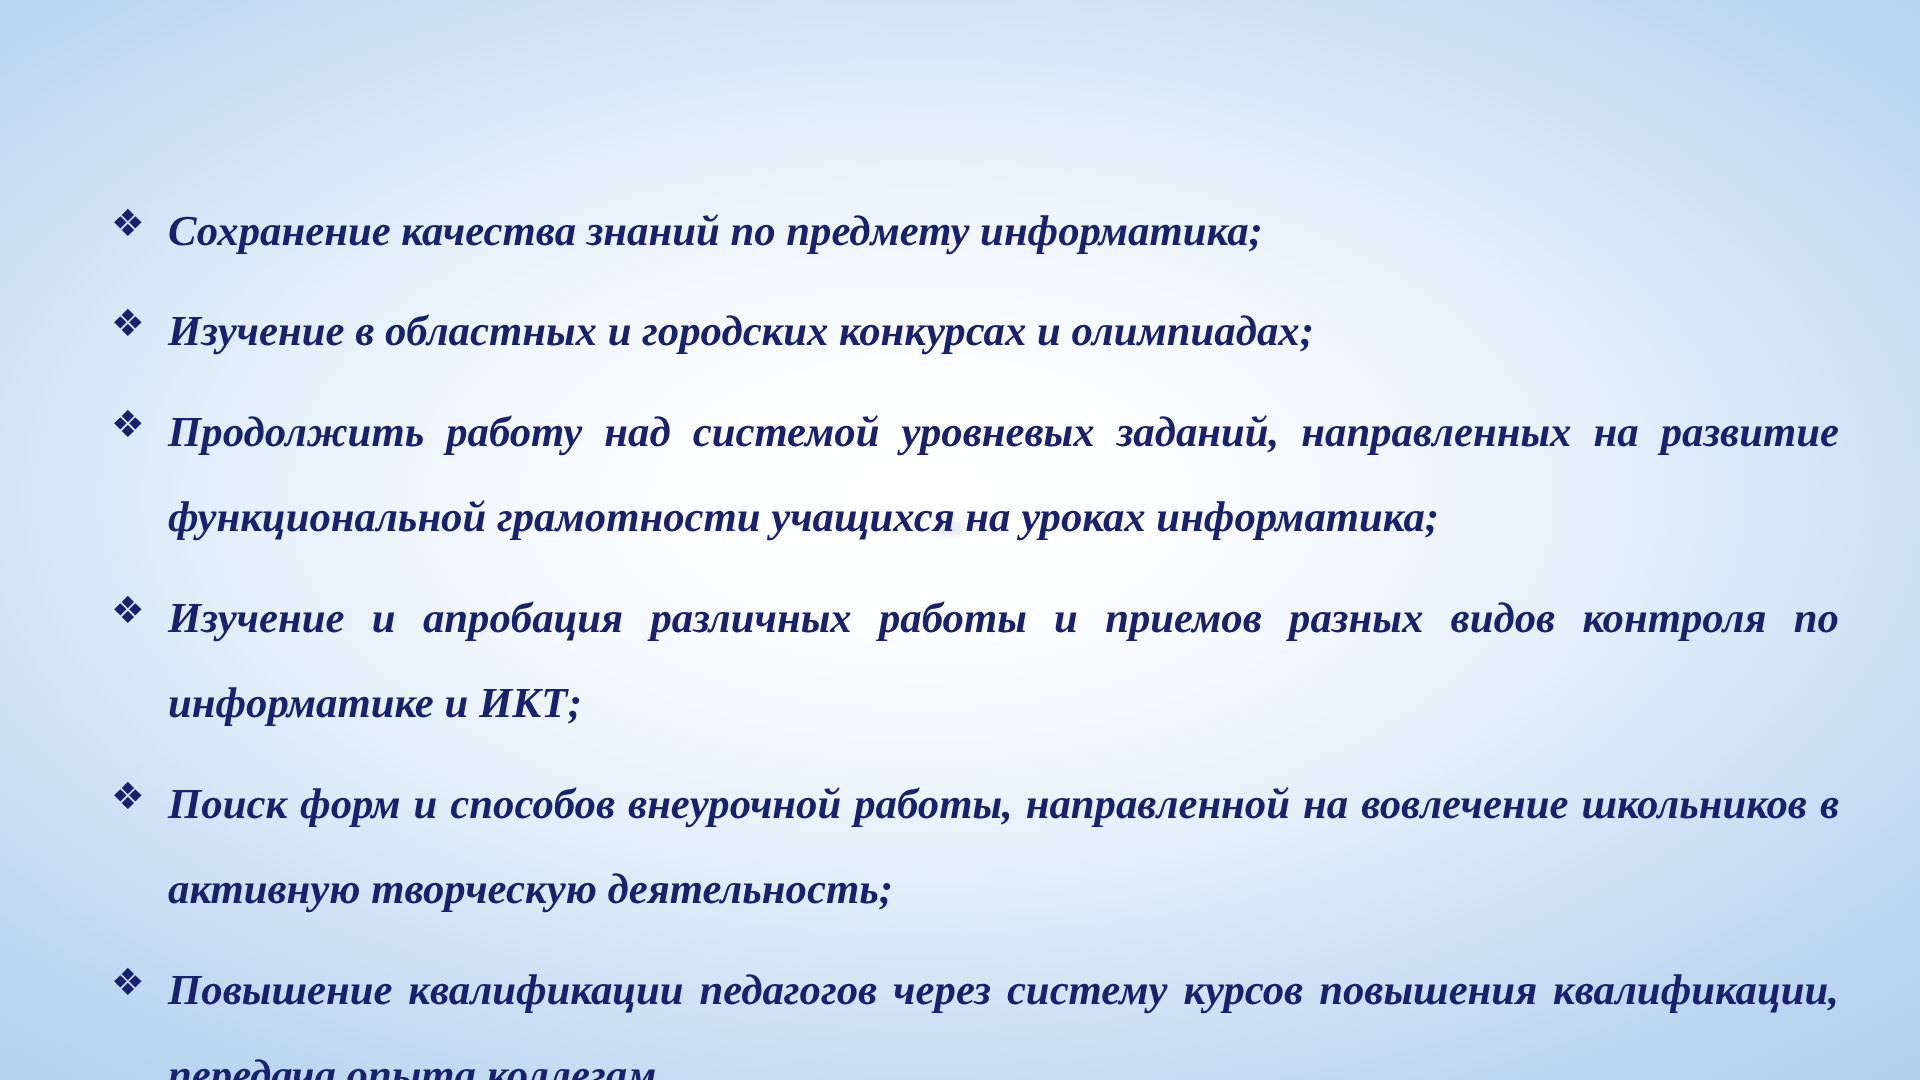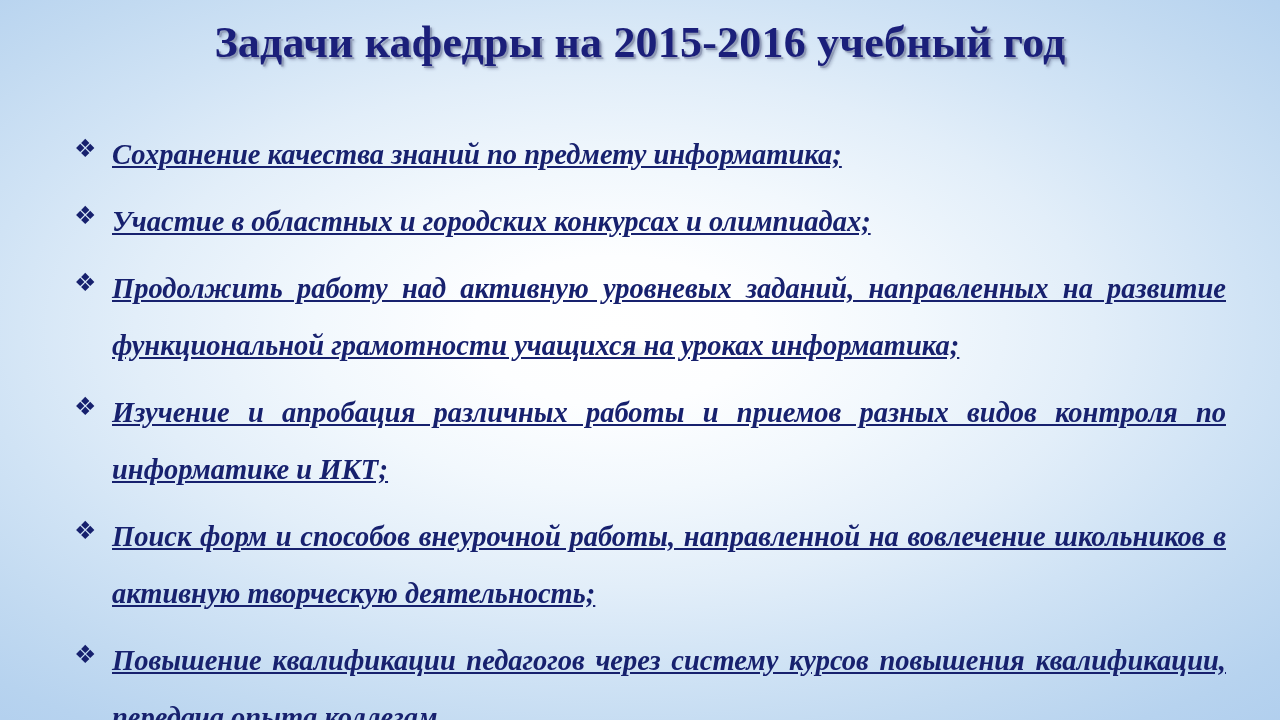--- a/index.html
+++ b/index.html
@@ -95,51 +95,47 @@
     flex: 1 1 auto;
     font-family: "Liberation Serif", "DejaVu Serif", serif;
     font-style: italic;
     font-weight: bold;
     font-size: 28.5px;
     line-height: 57px;
     color: #17216e;
     text-align: justify;
     text-justify: inter-word;
     hyphens: none;
-    text-decoration: underline;
   }
   
   .bullet-text.no-justify { text-align: left; }
 </style>
 </head>
 <body>
 
 <div id="slide">
 
   <div id="artifact"></div>
 
-  <div id="title-block">
-    <span id="slide-title">Задачи кафедры на 2015-2016 учебный  год</span>
-  </div>
 
   <div id="body-block">
 
     <div class="bullet-row">
       <span class="bullet-marker">❖</span>
       <span class="bullet-text no-justify">Сохранение качества знаний по предмету информатика;</span>
     </div>
 
     <div class="bullet-row">
       <span class="bullet-marker">❖</span>
-      <span class="bullet-text no-justify">Участие в областных и городских конкурсах и олимпиадах;</span>
+      <span class="bullet-text no-justify">Изучение в областных и городских конкурсах и олимпиадах;</span>
     </div>
 
     <div class="bullet-row">
       <span class="bullet-marker">❖</span>
-      <span class="bullet-text">Продолжить работу над активную уровневых заданий, направленных на развитие функциональной грамотности учащихся на уроках информатика;</span>
+      <span class="bullet-text">Продолжить работу над системой уровневых заданий, направленных на развитие функциональной грамотности учащихся на уроках информатика;</span>
     </div>
 
     <div class="bullet-row">
       <span class="bullet-marker">❖</span>
       <span class="bullet-text">Изучение и апробация различных работы и приемов разных видов контроля по информатике и ИКТ;</span>
     </div>
 
     <div class="bullet-row">
       <span class="bullet-marker">❖</span>
       <span class="bullet-text">Поиск форм и способов внеурочной работы, направленной на вовлечение школьников в активную творческую деятельность;</span>

